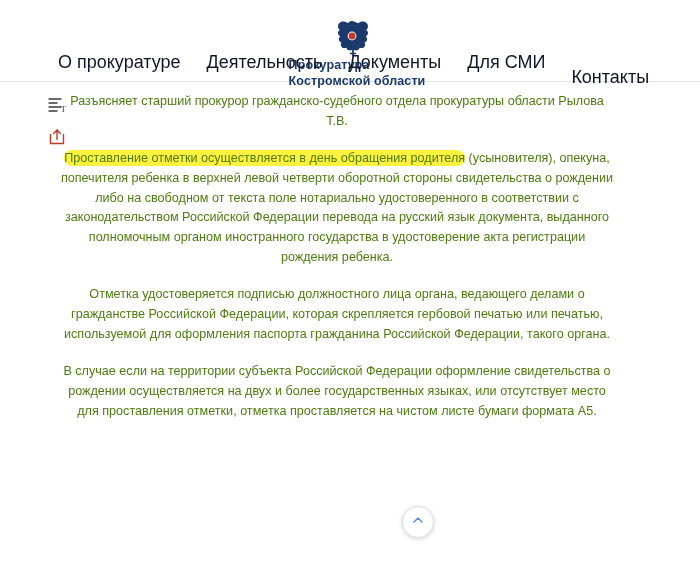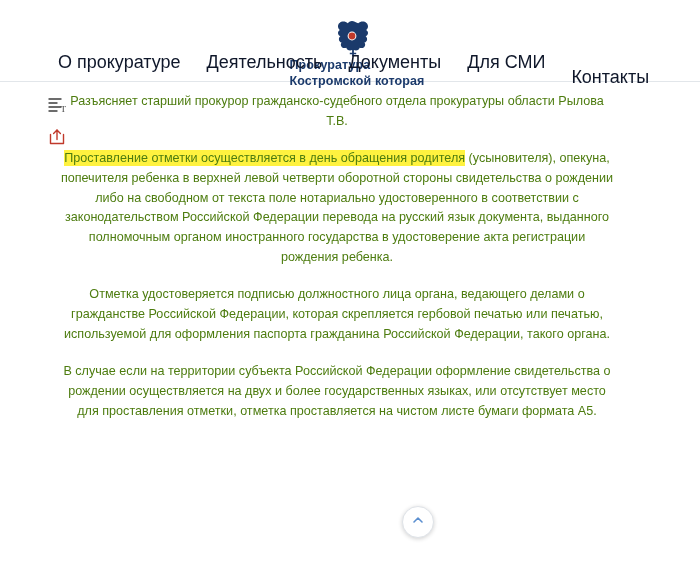--- a/index.html
+++ b/index.html
@@ -90,20 +90,21 @@
   .article p {
     margin: 0 0 17px 0;
     font-size: 12.6px;
     line-height: 1.58;
     color: #4d7c0f;
     text-align: center;
   }
   .hl {
     background: #fff23f;
     padding: 1px 0;
+    border-radius: 8px;
   }
 
   
   .float-btn {
     position: absolute;
     left: 402px;
     top: 506px;
     width: 30px;
     height: 30px;
     border-radius: 50%;
@@ -129,21 +130,21 @@
       <g fill="#ffffff">
         <circle cx="19" cy="18" r="4.4"></circle>
       </g>
       <g fill="#c0392b">
         <circle cx="19" cy="18" r="3.4"></circle>
       </g>
     </svg>
   </span>
   <span class="org-name">
     <span class="line">Прокуратура</span>
-    <span class="line">Костромской которая</span>
+    <span class="line">Костромской области</span>
   </span>
 </div>
 
 <div class="nav-bar">
   <span class="nav-item">О прокуратуре</span>
   <span class="nav-item">Деятельность</span>
   <span class="nav-item">Документы</span>
   <span class="nav-item">Для СМИ</span>
   <span class="nav-item">Контакты</span>
 </div>

